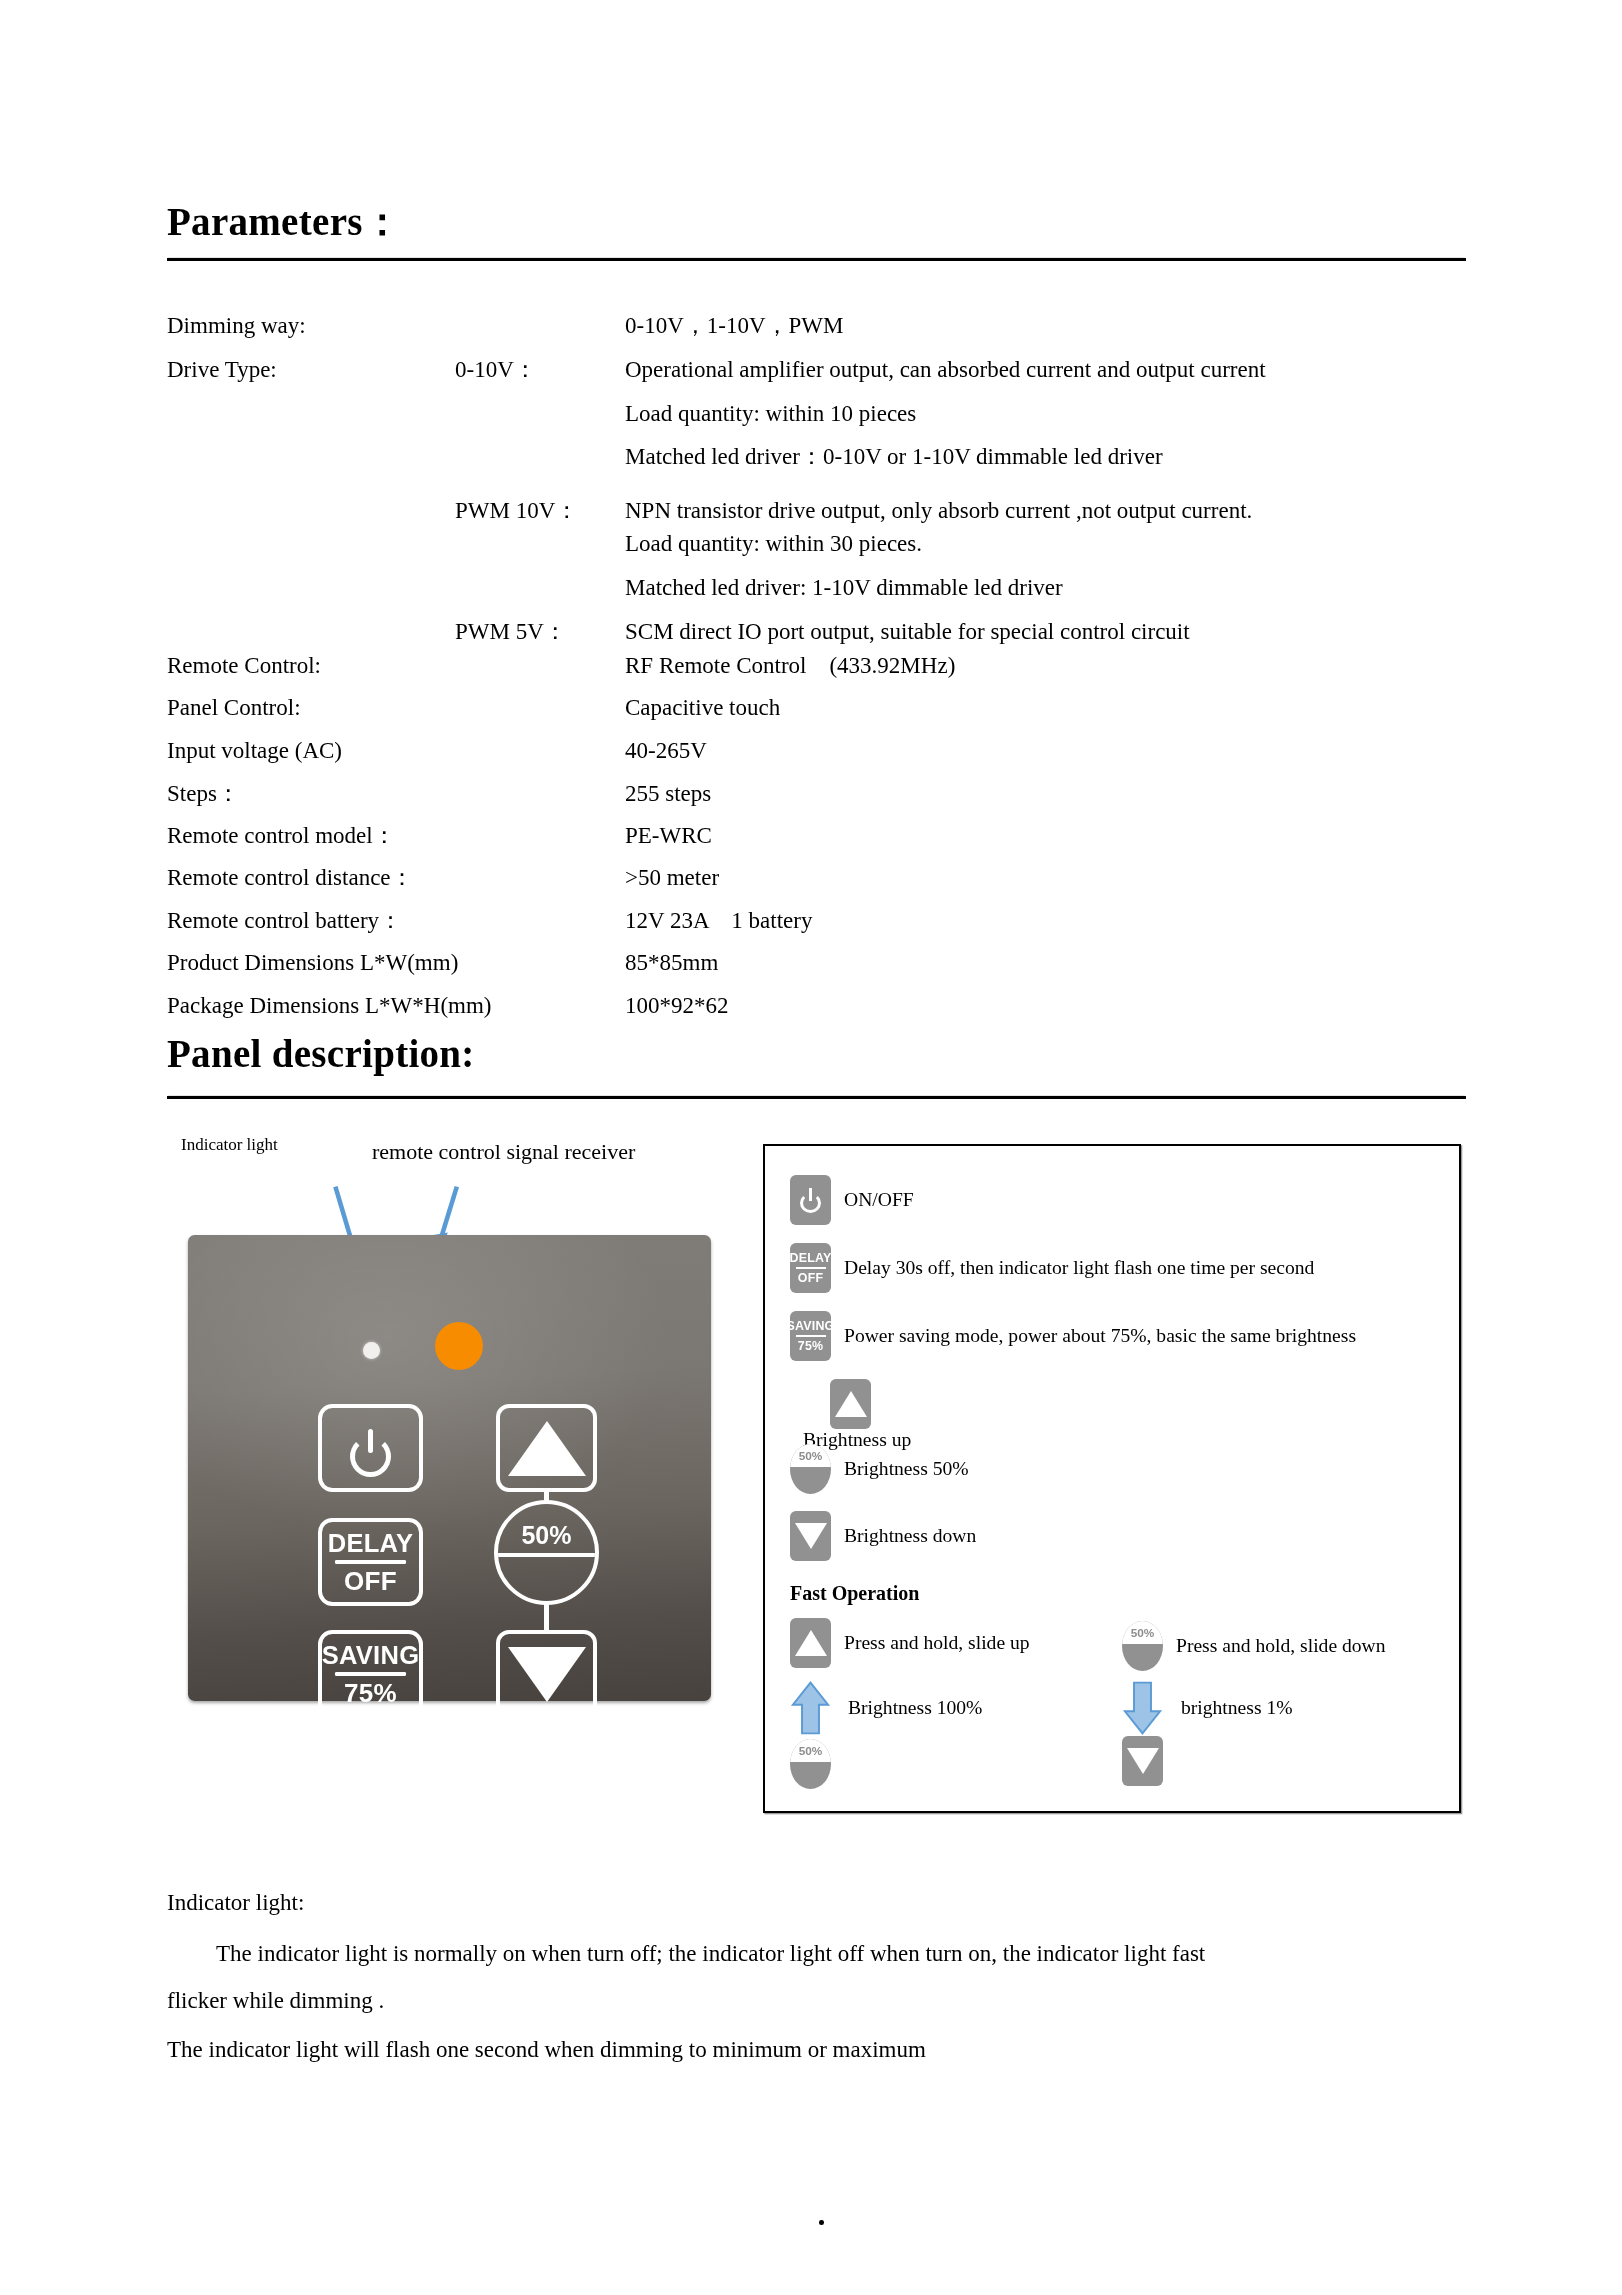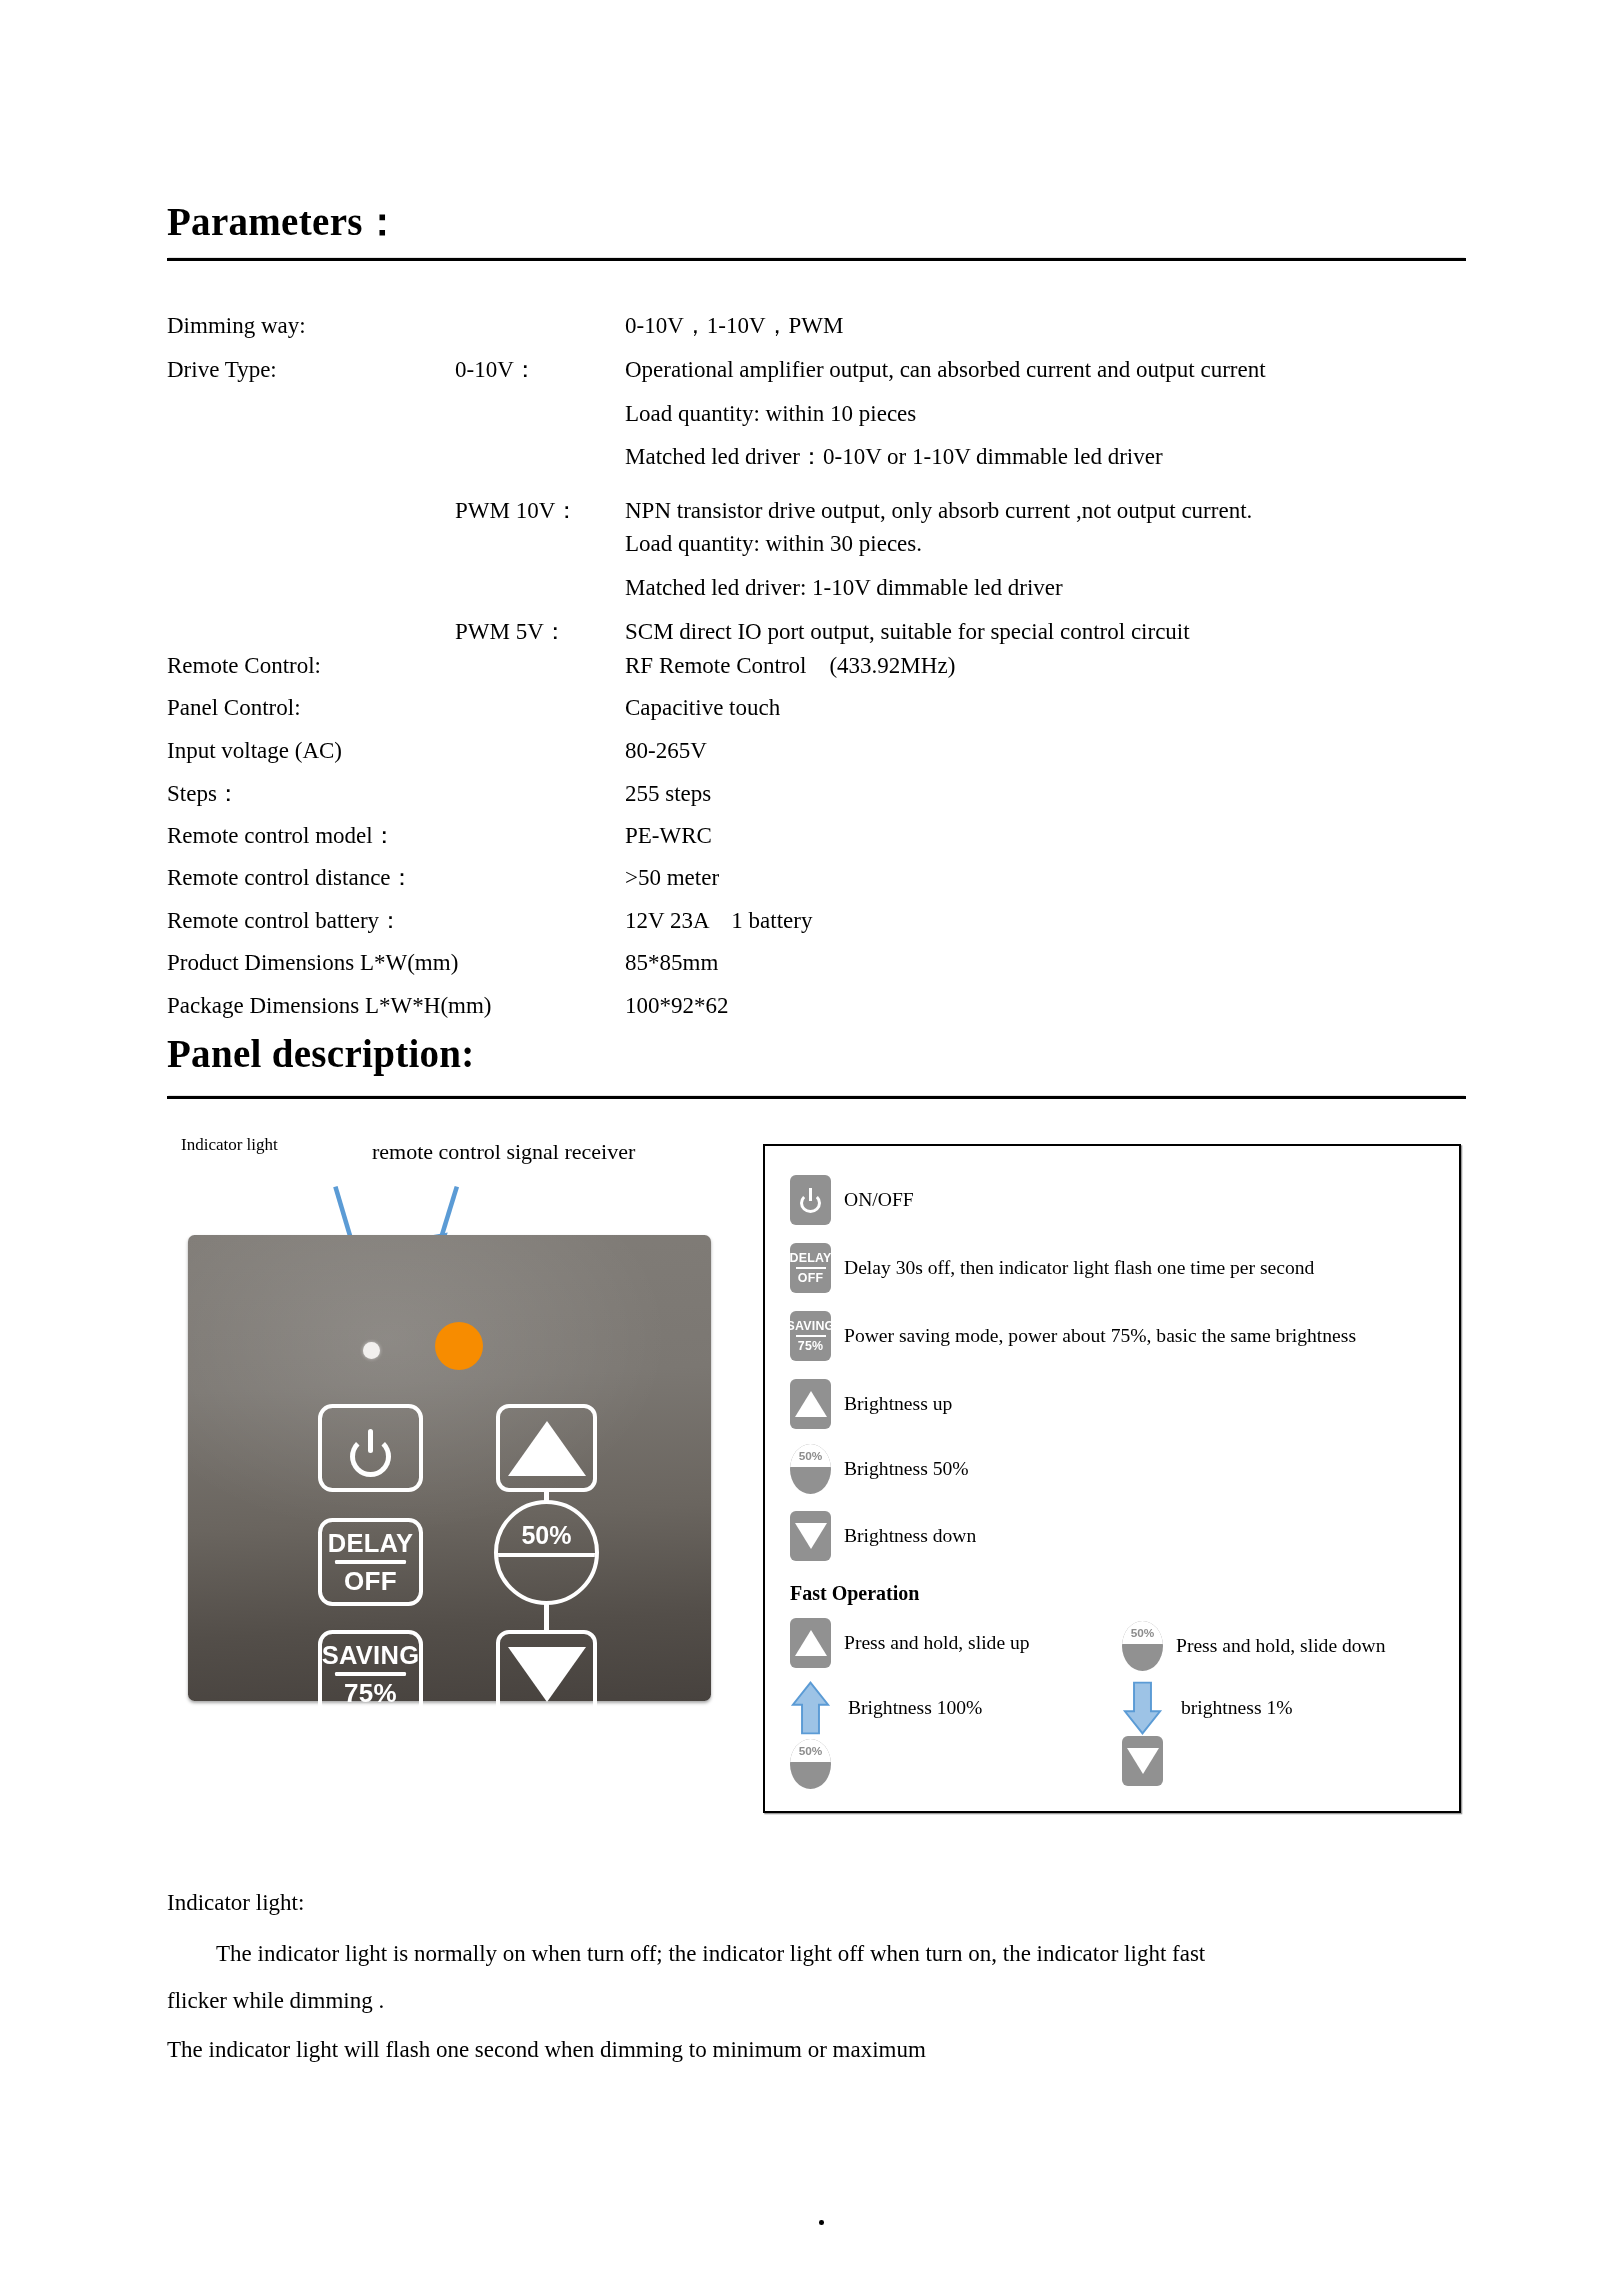--- a/index.html
+++ b/index.html
@@ -356,21 +356,21 @@
         <span class="spec-val">RF Remote Control　(433.92MHz)</span>
       </div>
       <div class="spec-row" style="top: 687px;">
         <span class="spec-label">Panel Control:</span>
         <span class="spec-mid"></span>
         <span class="spec-val">Capacitive touch</span>
       </div>
       <div class="spec-row" style="top: 730px;">
         <span class="spec-label">Input voltage (AC)</span>
         <span class="spec-mid"></span>
-        <span class="spec-val">80-265V</span>
+        <span class="spec-val">40-265V</span>
       </div>
       <div class="spec-row" style="top: 773px;">
         <span class="spec-label">Steps：</span>
         <span class="spec-mid"></span>
         <span class="spec-val">255 steps</span>
       </div>
       <div class="spec-row" style="top: 815px;">
         <span class="spec-label">Remote control model：</span>
         <span class="spec-mid"></span>
         <span class="spec-val">PE-WRC</span>
@@ -471,21 +471,21 @@
 
     <div class="legend-row" style="left:25px; top:165px;">
       <span class="gicon gicon-sq">
         <span class="g-lbl-top">SAVING</span>
         <span class="g-div"></span>
         <span class="g-lbl-bot">75%</span>
       </span>
       <span class="legend-text">Power saving mode, power about 75%, basic the same brightness</span>
     </div>
 
-    <div class="legend-row" style="left:25px; top:233px;">
+    <div class="legend-row" style="left:25px; top:233px;flex-direction:column;">
       <span class="gicon gicon-sq">
         <span class="g-tri-up"></span>
       </span>
       <span class="legend-text">Brightness up</span>
     </div>
 
     <div class="legend-row" style="left:25px; top:298px;">
       <span class="gicon gicon-rnd">
         <span class="g-half">50%</span>
       </span>

